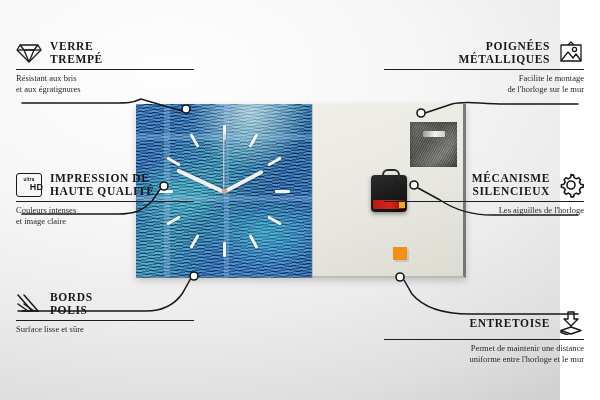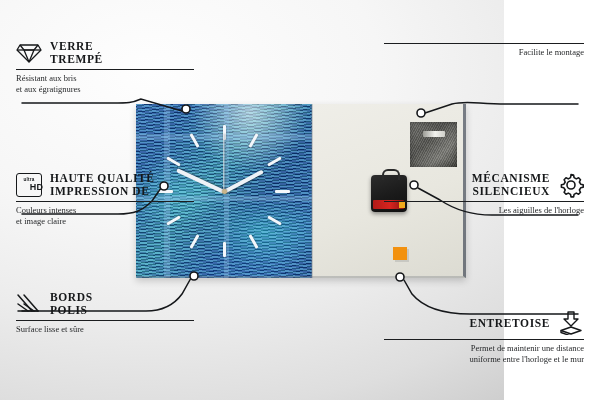--- a/index.html
+++ b/index.html
@@ -7,21 +7,21 @@
     padding: 0;
   }
   body {
     width: 600px;
     height: 400px;
     overflow: hidden;
     font-family: "Liberation Serif", serif;
   }
   #stage {
     position: relative;
-    width: 504px;
+    width: 560px;
     height: 400px;
     background:
       radial-gradient(ellipse 120% 100% at 30% 18%, #fefefe 0%, #f6f6f6 38%, #ececec 62%, #dedede 85%, #cfcfcf 100%);
   }
 
   
   #leaders {
     position: absolute;
     left: 0; top: 0;
     width: 600px; height: 400px;
@@ -329,22 +329,22 @@
 
   <div class="feature left" style="left:16px; top:172px;">
     <div class="f-head">
       <div class="f-icon">
         <div class="hd-badge">
           <span class="hd-small">ultra</span>
           <span class="hd-big">HD</span>
         </div>
       </div>
       <div>
+        <div class="f-title">IMPRESSION DE</div>
         <div class="f-title">HAUTE QUALITÉ</div>
-        <div class="f-title">IMPRESSION DE</div>
       </div>
     </div>
     <div class="f-rule" style="width:178px;"></div>
     <div class="f-desc">Couleurs intenses</div>
     <div class="f-desc">et image claire</div>
   </div>
 
   <div class="feature left" style="left:16px; top:291px;">
     <div class="f-head">
       <div class="f-icon">
@@ -361,22 +361,39 @@
       <div>
         <div class="f-title">BORDS</div>
         <div class="f-title">POLIS</div>
       </div>
     </div>
     <div class="f-rule" style="width:178px;"></div>
     <div class="f-desc">Surface lisse et sûre</div>
   </div>
 
   <div class="feature right" style="left:384px; top:40px;">
+    <div class="f-head">
+      <div class="f-icon">
+        <svg width="26" height="24" viewBox="0 0 26 24">
+          <g fill="none" stroke="#16181a" stroke-width="1.3" stroke-linejoin="round">
+            <path d="M10,4 L13,1 L16,4"></path>
+            <rect x="3" y="4" width="20" height="16"></rect>
+            <path d="M3,20 L10,11 L15,17 L18,13 L23,20"></path>
+            <circle cx="16.5" cy="8.5" r="2.1"></circle>
+          </g>
+        </svg>
+      </div>
+      <div>
+        <div class="f-title">POIGNÉES</div>
+        <div class="f-title">MÉTALLIQUES</div>
+      </div>
+    </div>
     <div class="f-rule" style="width:200px;"></div>
     <div class="f-desc">Facilite le montage</div>
+    <div class="f-desc">de l'horloge sur le mur</div>
   </div>
 
   <div class="feature right" style="left:384px; top:172px;">
     <div class="f-head">
       <div class="f-icon">
         <svg width="26" height="26" viewBox="0 0 26 26">
           <g fill="none" stroke="#16181a" stroke-width="1.6" stroke-linejoin="round">
             <path d="M13,2.5 l2.6,0.6 0.5,2.5 2.2,1.3 2.3,-1.1 1.9,1.9 -1.1,2.3 1.3,2.2 2.5,0.5 0,2.6 -2.5,0.5 -1.3,2.2 1.1,2.3 -1.9,1.9 -2.3,-1.1 -2.2,1.3 -0.5,2.5 -2.6,0 -0.5,-2.5 -2.2,-1.3 -2.3,1.1 -1.9,-1.9 1.1,-2.3 -1.3,-2.2 -2.5,-0.5 0,-2.6 2.5,-0.5 1.3,-2.2 -1.1,-2.3 1.9,-1.9 2.3,1.1 2.2,-1.3 0.5,-2.5 Z"></path>
             <circle cx="13" cy="13" r="4"></circle>
           </g>

